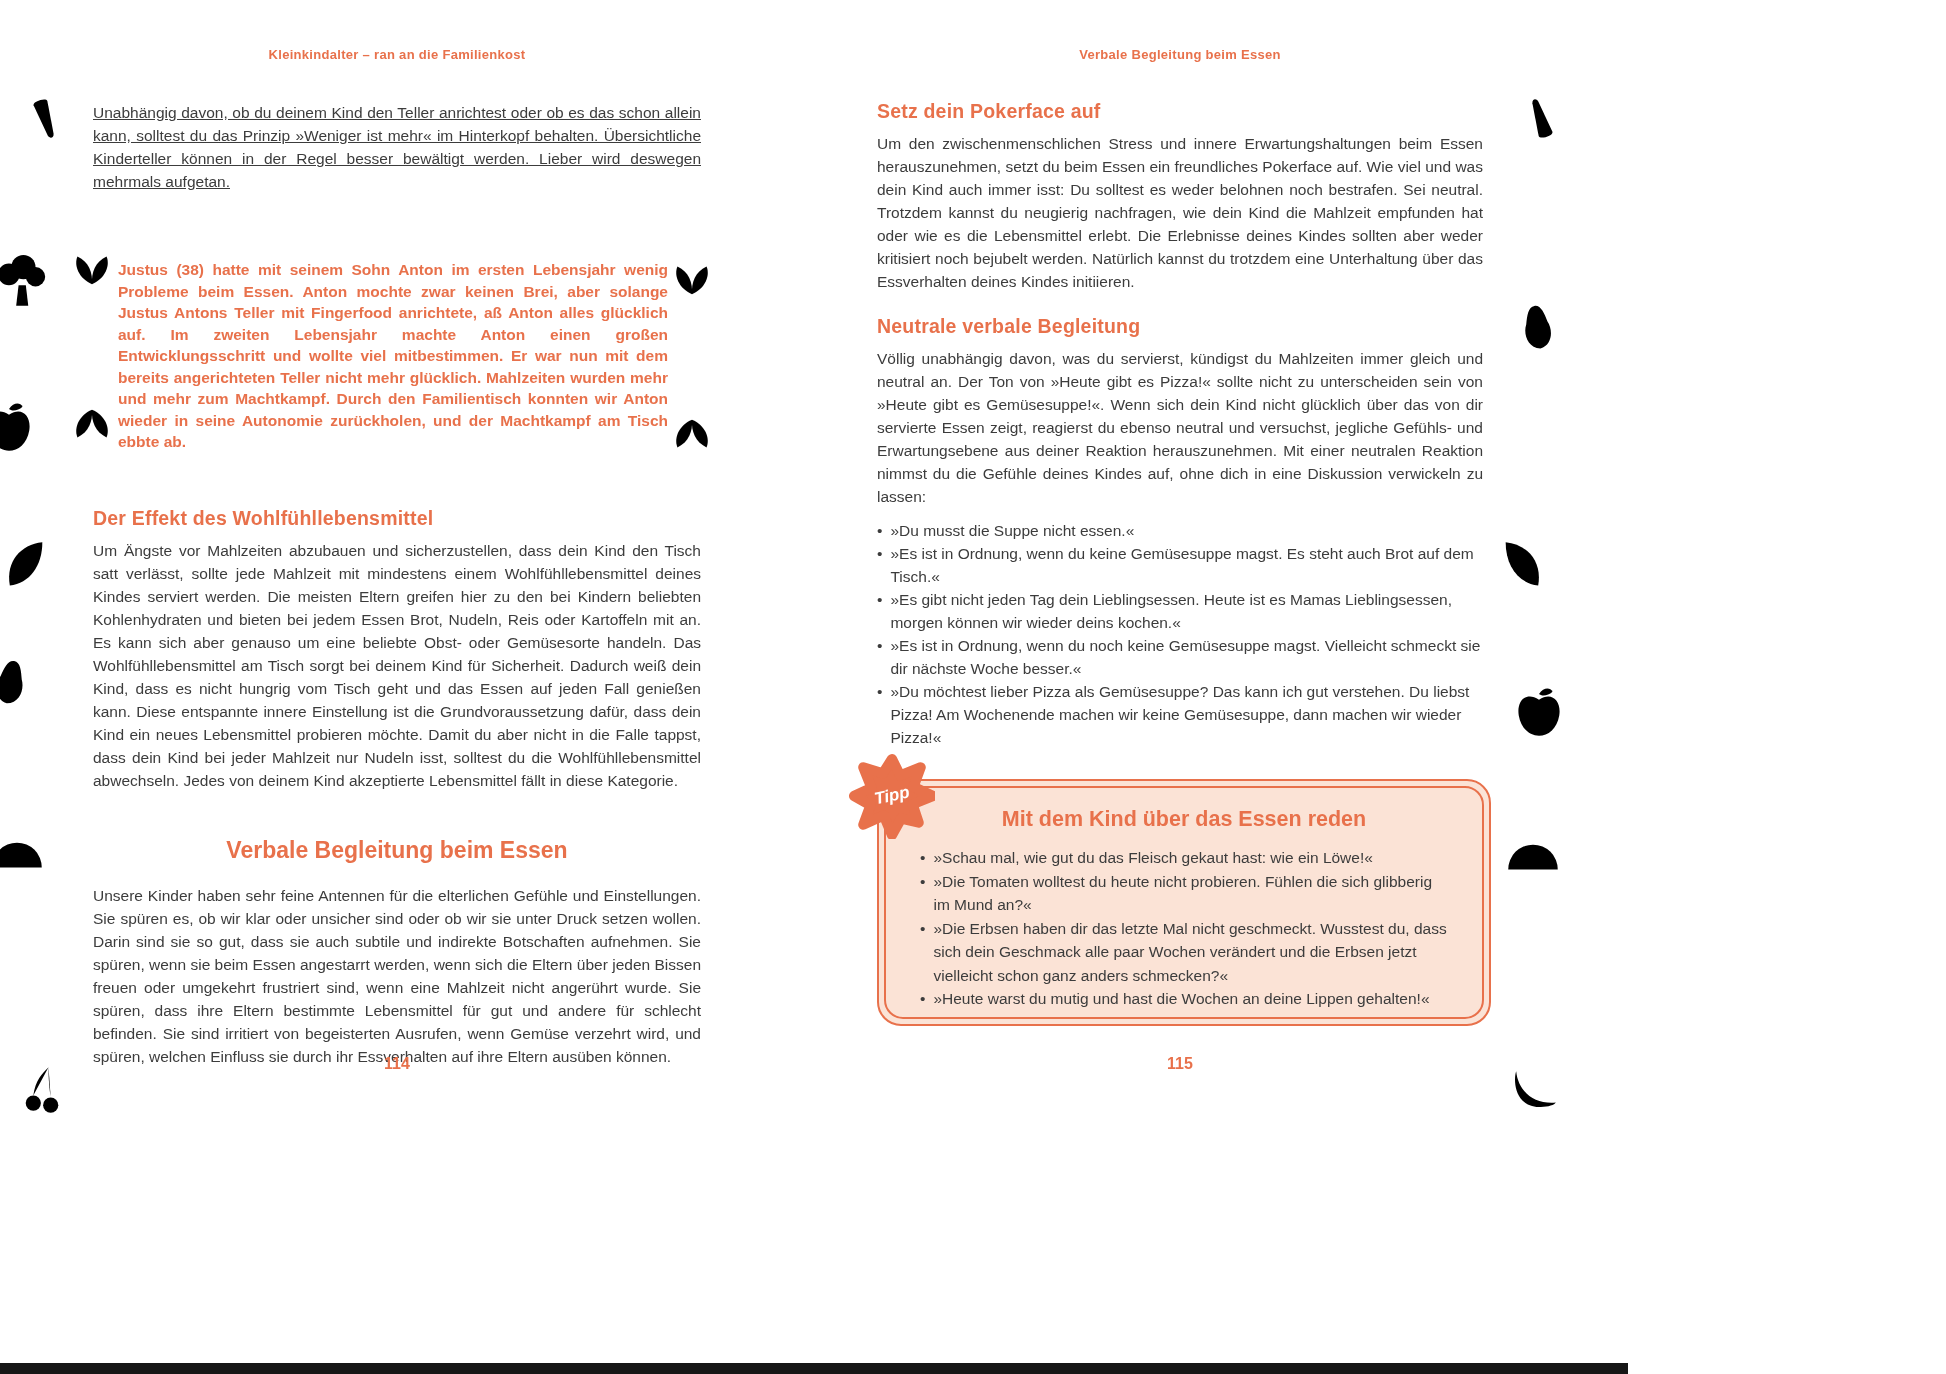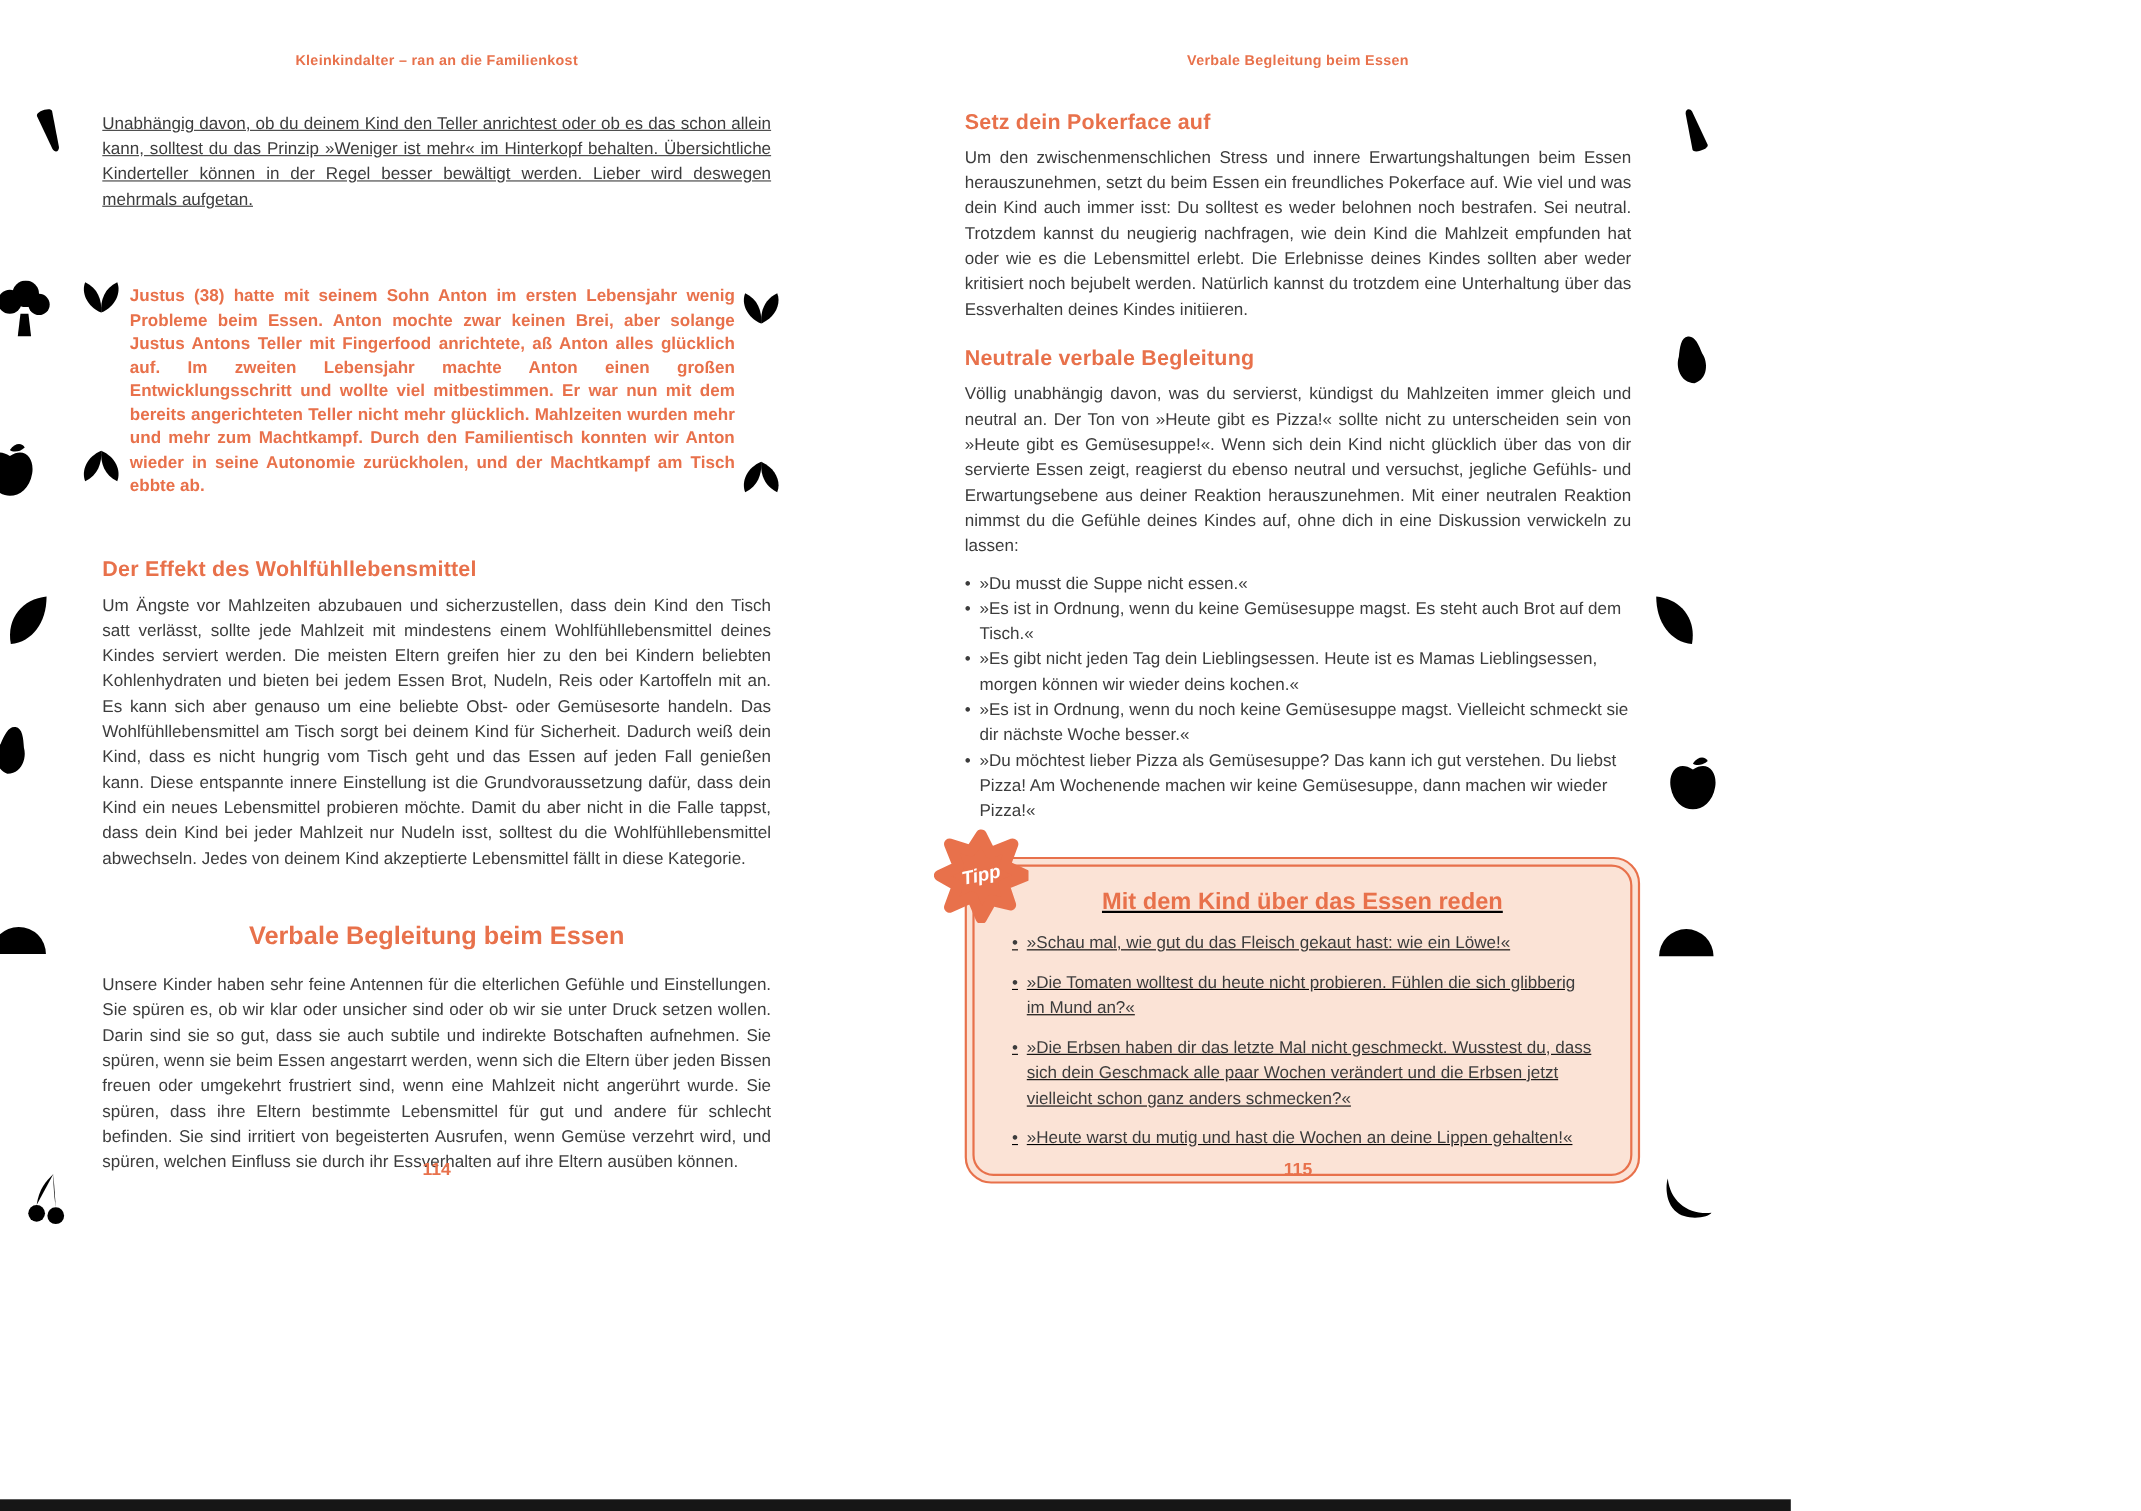--- a/index.html
+++ b/index.html
@@ -68,27 +68,27 @@
 
   
   .tip-box {
     position:relative; margin-top:30px; width:614px;
     background:var(--tip-bg,#fbe3d6);
     border:2px solid var(--accent,#e8714b);
     border-radius:24px; padding:5px;
   }
   .tip-inner {
     border:2px solid var(--accent,#e8714b);
-    border-radius:19px; padding:19px 34px 20px;text-decoration:underline;
+    border-radius:19px; padding:19px 34px 6px;
   }
   .tip-title {
     text-align:center; color:var(--accent,#e8714b);
     font-size:21.5px; font-weight:bold;
   }
-  .tip-bullets { margin-top:14px; display:flex; flex-direction:column; gap:12px; }
+  .tip-bullets { margin-top:14px; display:flex; flex-direction:column; gap:0; }
   .tip-bullets .bullet { line-height:23.5px; }
 
   .tip-badge {
     position:absolute; left:-30px; top:-28px; width:86px; height:86px;
   }
   .tip-badge svg { width:100%; height:100%; }
   .tip-badge polygon {
     fill:var(--accent,#e8714b); stroke:var(--accent,#e8714b);
     stroke-width:10; stroke-linejoin:round;
   }

